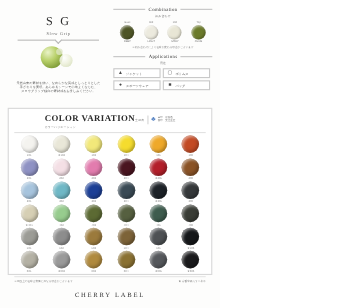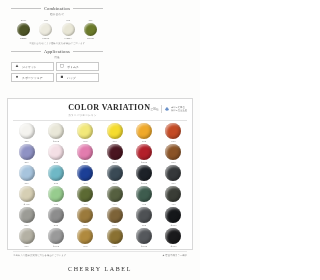--- a/index.html
+++ b/index.html
@@ -84,21 +84,21 @@
     width:6px;height:6px;display:flex;align-items:center;justify-content:center;
     font-size:4.5px;color:#4a4a4a;line-height:1;
   }
   .app-label{font-size:2.8px;color:#4a4a4a;letter-spacing:.1px;}
 
   
   .cv-card{
     position:absolute;left:7px;top:98px;width:186px;height:152px;
     border:.5px solid #d8d8d8;background:#fff;box-sizing:border-box;padding:4px 5px;
   }
-  .cv-head{display:flex;align-items:flex-start;justify-content:flex-end;}
+  .cv-head{display:flex;align-items:flex-start;justify-content:center;}
   .cv-title{
     font-family:"Liberation Serif", serif;
     font-size:8px;letter-spacing:.4px;color:#2b2b2b;line-height:9px;font-weight:700;
   }
   .cv-sub{font-size:2.6px;color:#8a8a8a;letter-spacing:.2px;margin-top:1px;}
   .cv-head-right{display:flex;align-items:center;gap:3px;padding-top:2px;}
   .cv-badge{font-size:2.6px;color:#777;}
   .cv-div{width:.5px;height:8px;background:#d5d5d5;}
   .cv-legend{display:flex;align-items:center;gap:2px;}
   .cv-legend-ico{font-size:6px;color:#5b86c4;line-height:1;}
@@ -125,20 +125,39 @@
     font-size:6px;letter-spacing:1.6px;color:#2f2f2f;
   }
 </style>
 </head>
 <body>
 
 <div class="page">
 
   <div class="top">
 
+    <div class="top-left">
+      <div class="brand">
+        <div class="brand-main">S G</div>
+        <div class="brand-sub">Slow Grip</div>
+        <div class="brand-rule"></div>
+      </div>
+
+      <div class="hero">
+        <div class="ball"></div>
+        <div class="ball-small"></div>
+        <div class="ball-tiny"></div>
+      </div>
+
+      <div class="desc">
+        <div class="desc-line">天然由来の素材を使い、なめらかな質感としっとりとした</div>
+        <div class="desc-line">手ざわりを実現。あらゆるシーンで心地よくなじむ、</div>
+        <div class="desc-line">スロウグリップ独自の素材感をお楽しみください。</div>
+      </div>
+    </div>
 
     <div class="top-right">
 
       <div class="panel">
         <div class="panel-head">
           <span class="hr"></span>
           <span class="panel-title">Combination</span>
           <span class="hr"></span>
         </div>
         <div class="panel-sub">組み合わせ</div>

